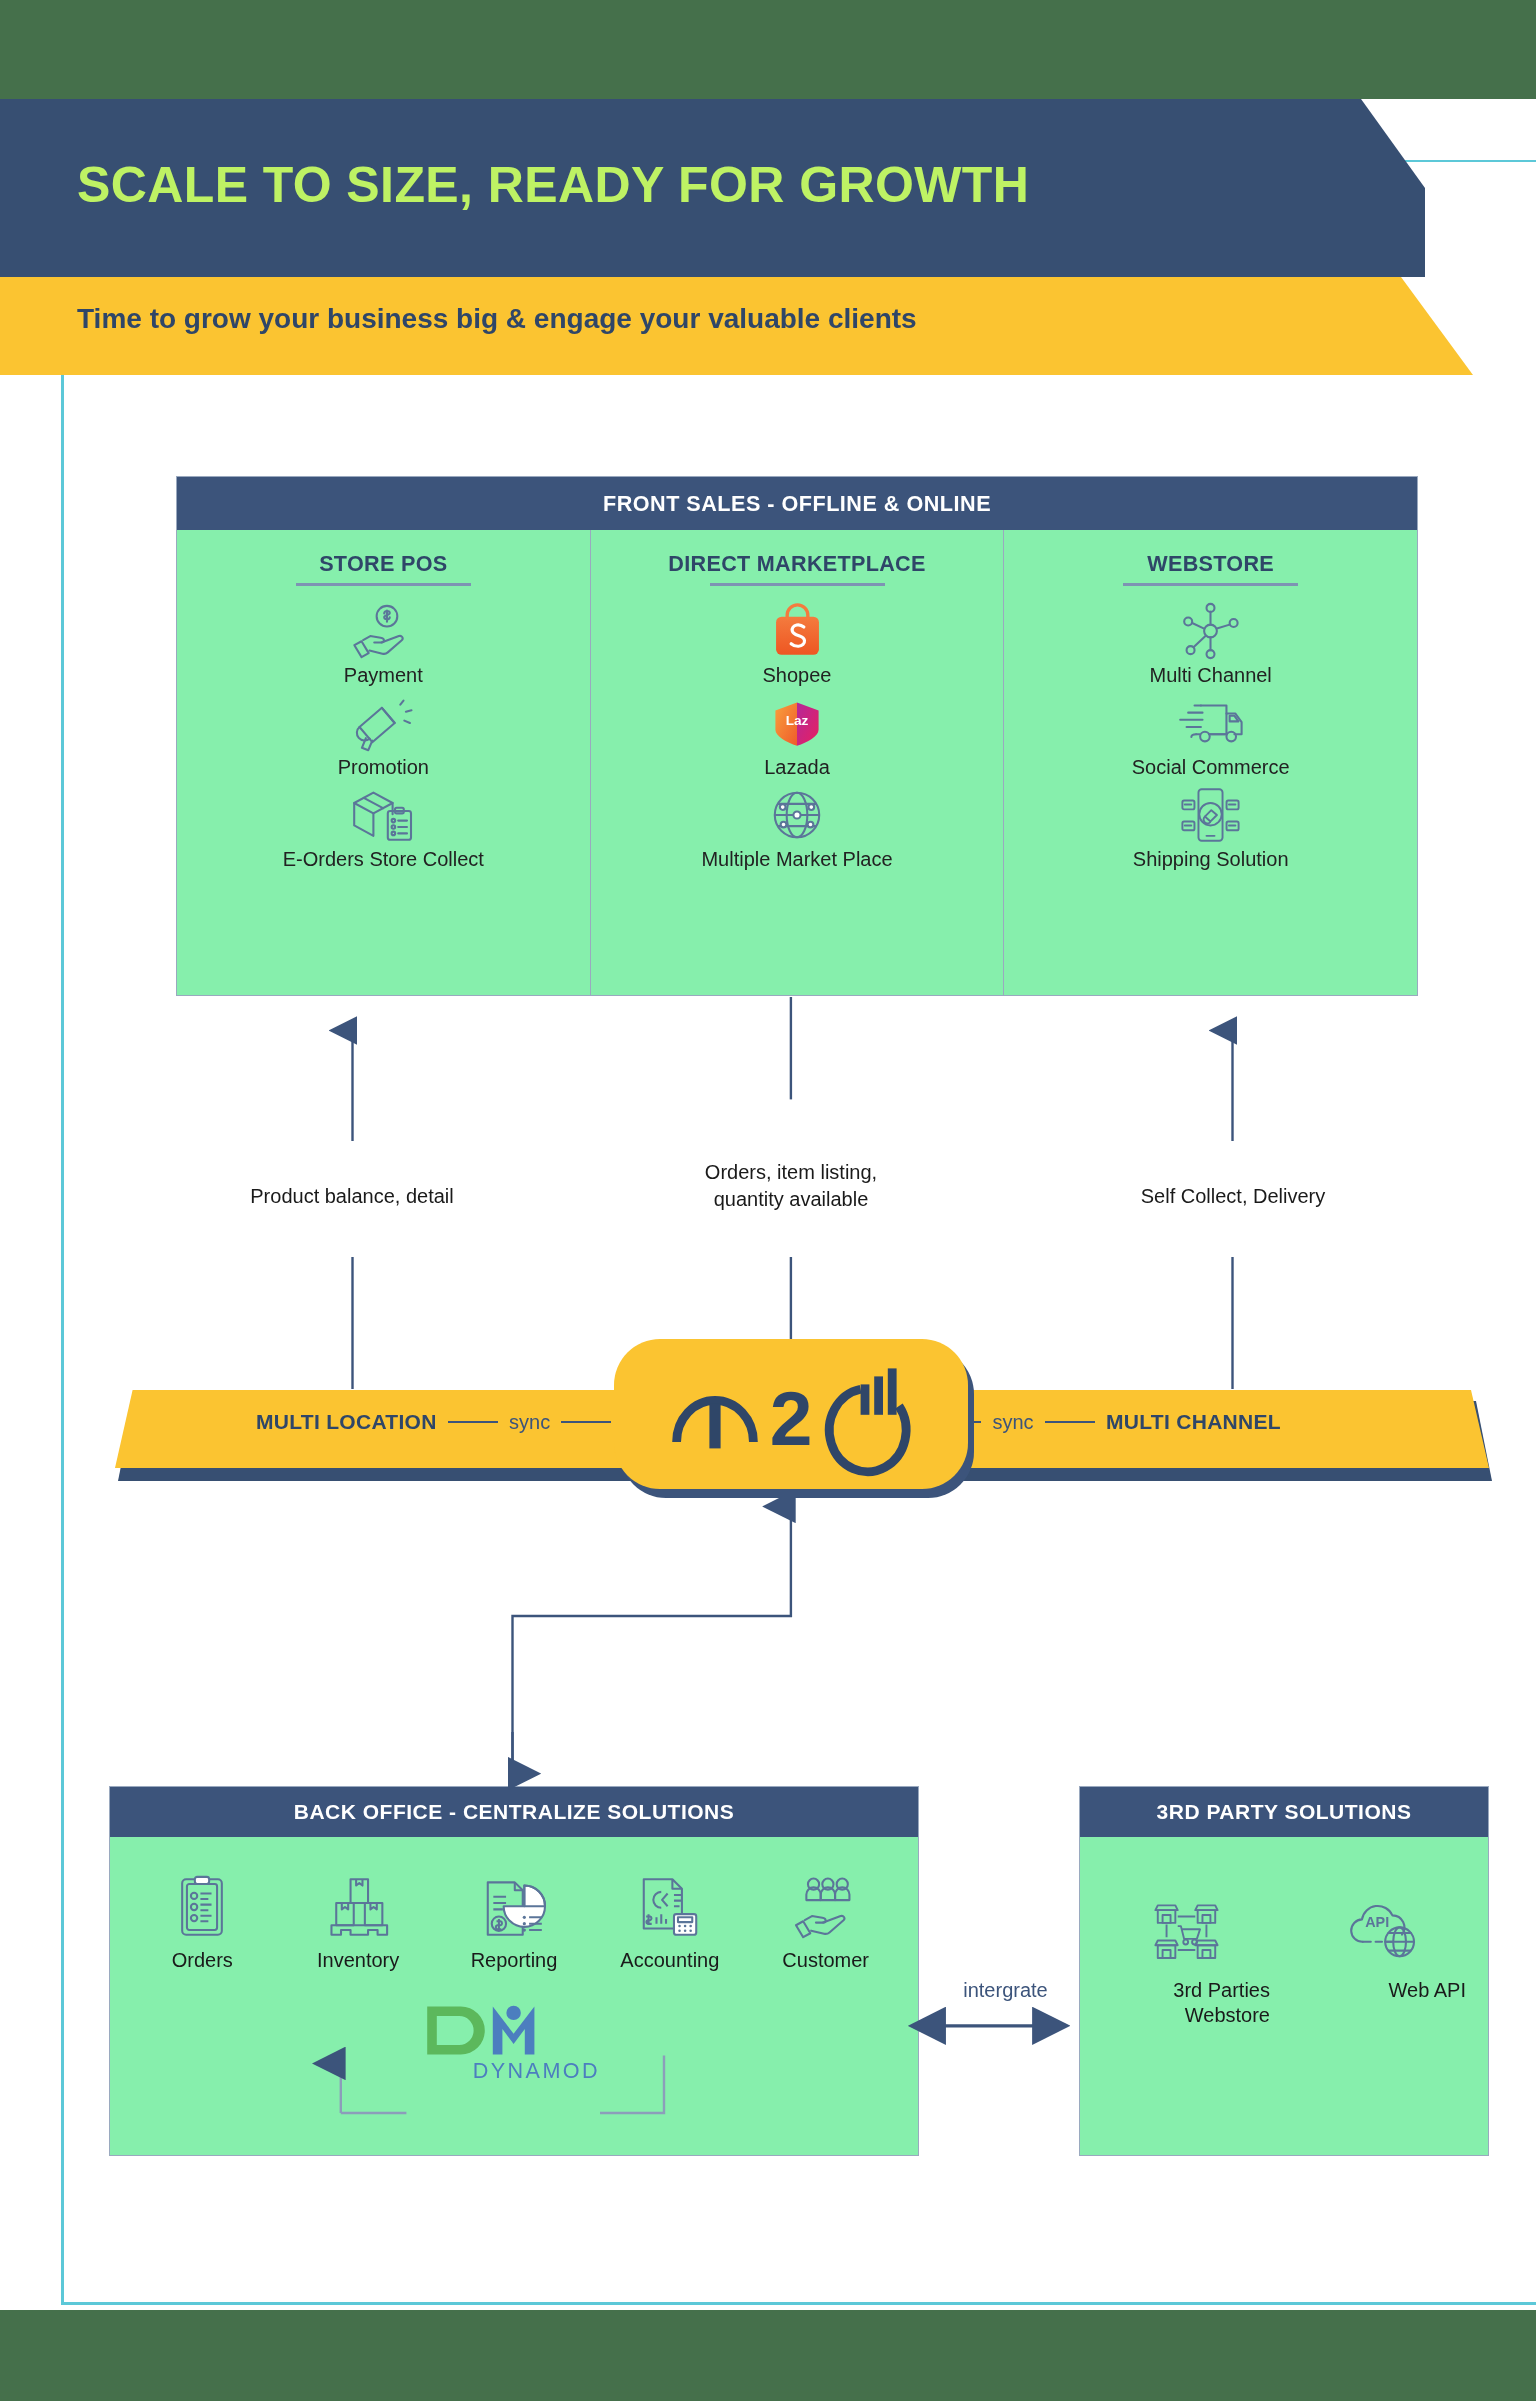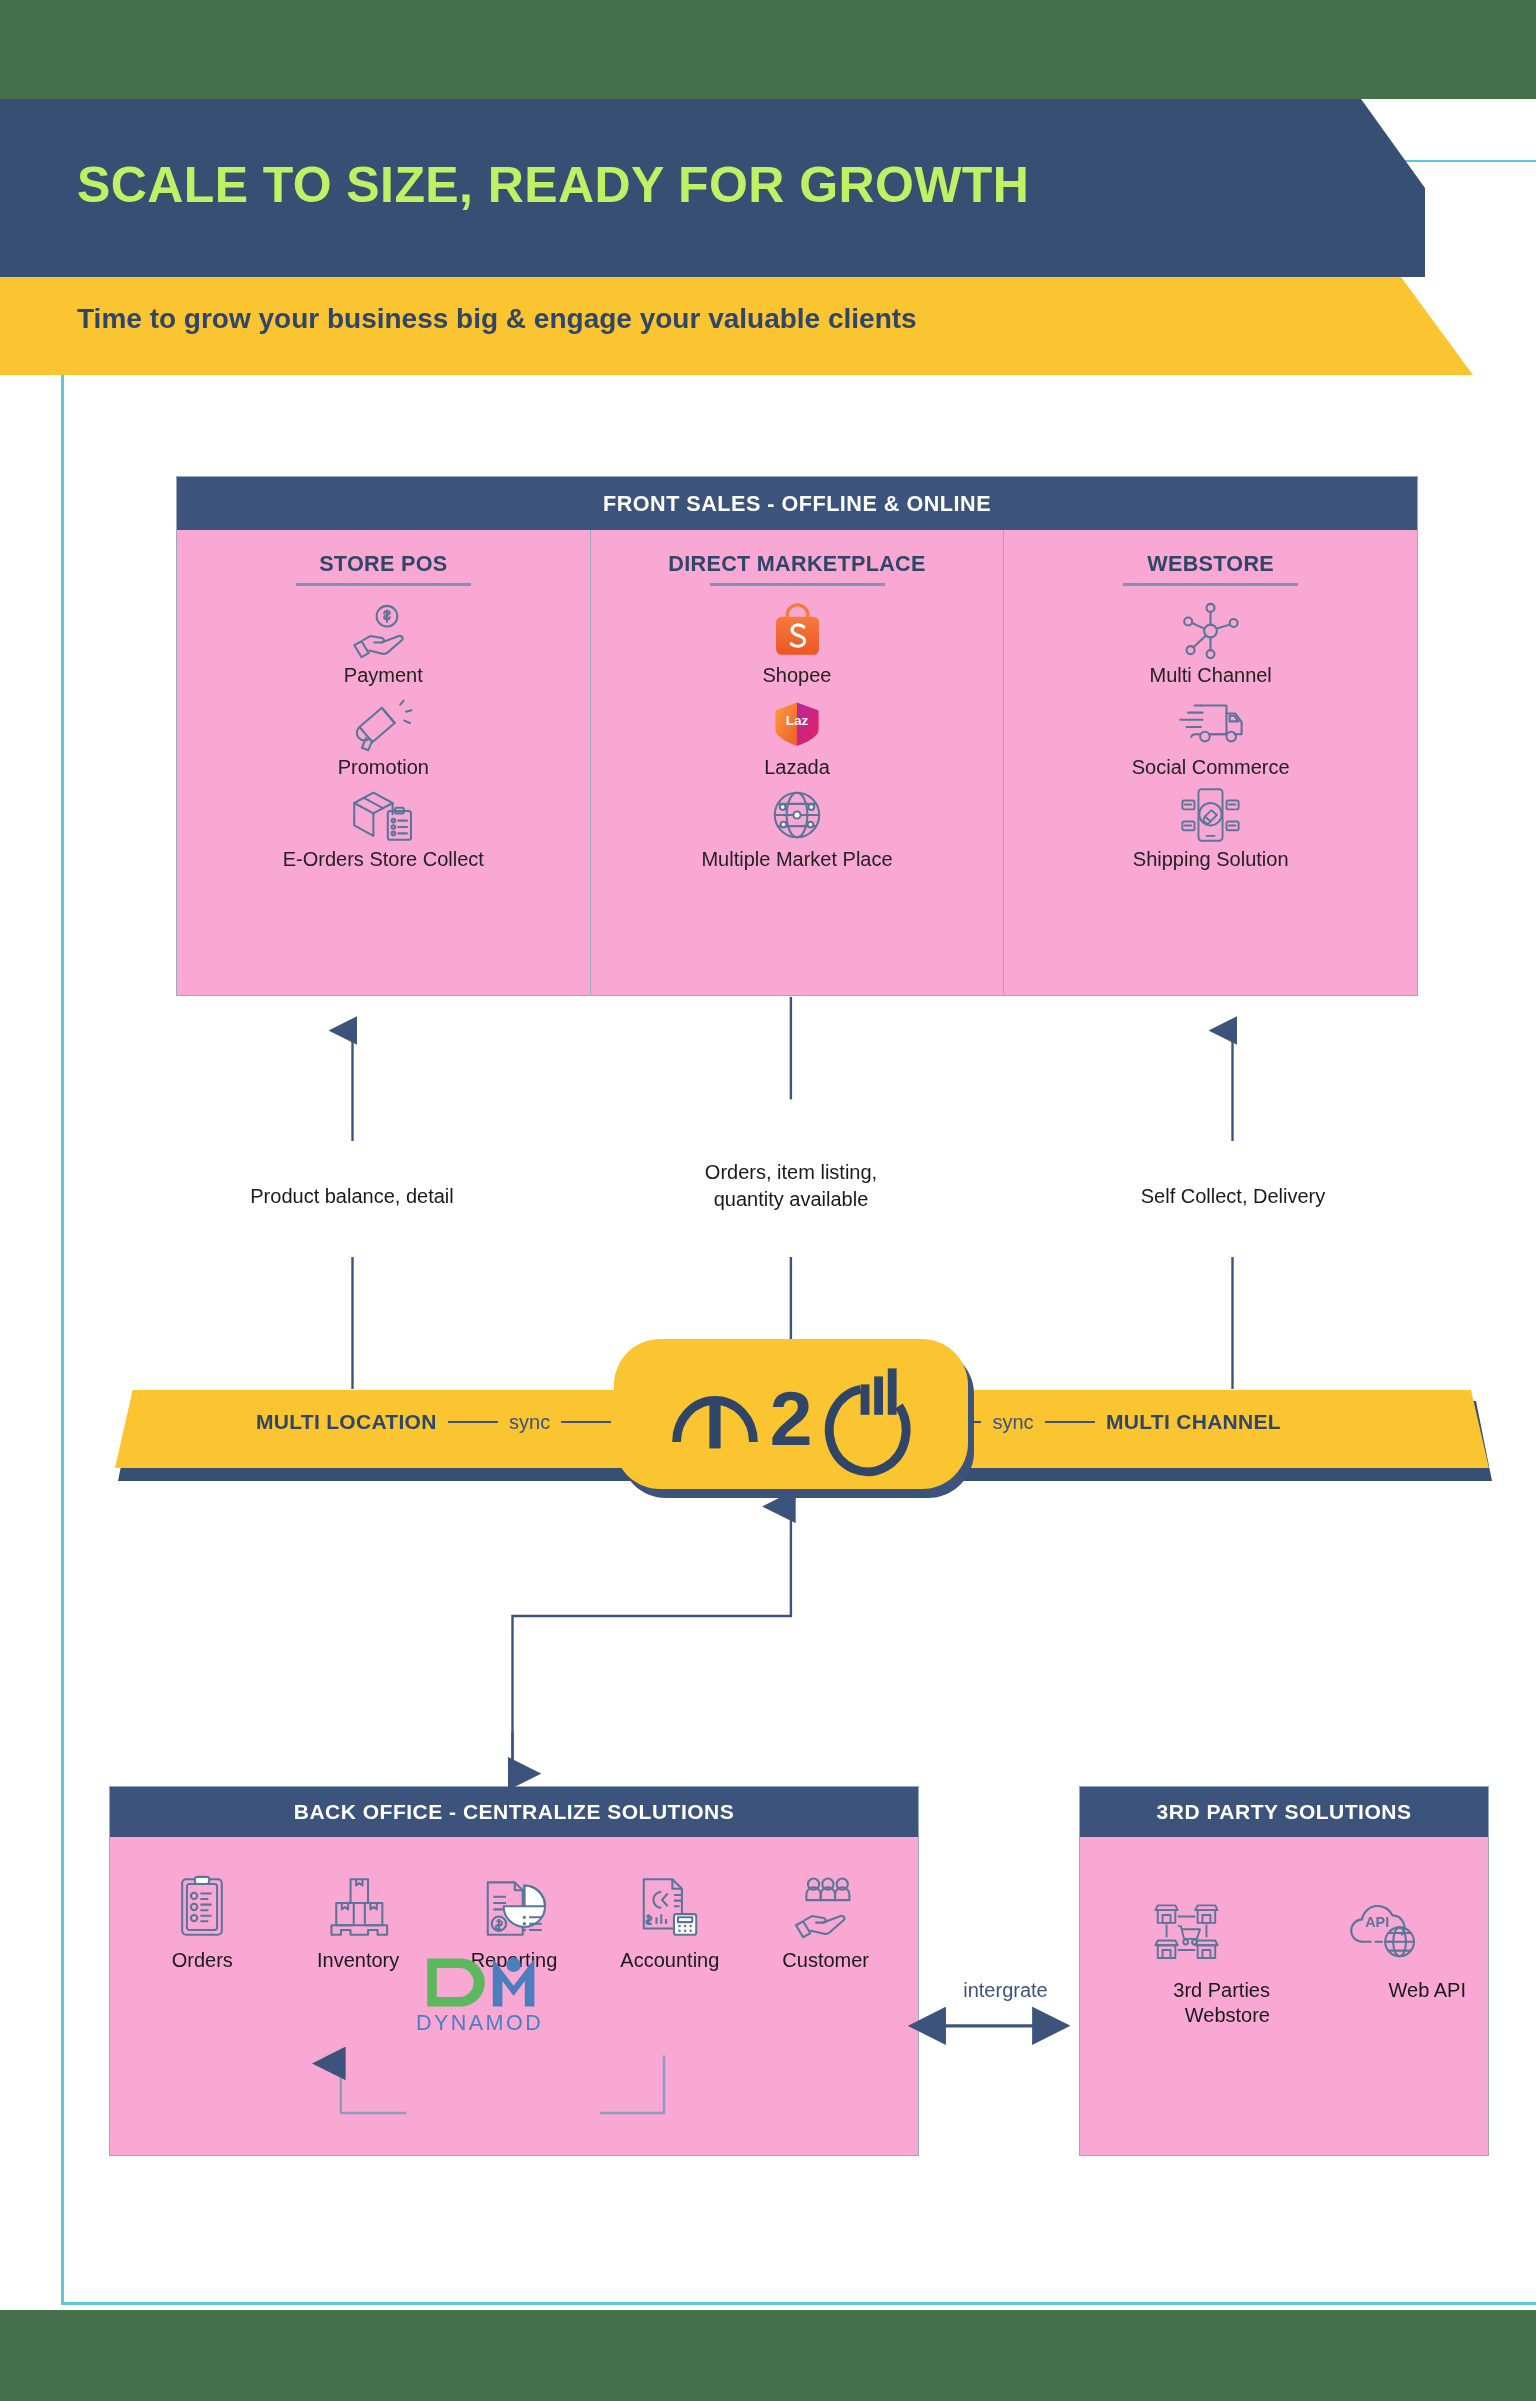--- a/index.html
+++ b/index.html
@@ -42,21 +42,21 @@
     background:#fbc431;
     clip-path: polygon(0 0, 1401px 0, 1473px 98px, 0 98px);
     z-index:3;
   }
   .hdr-sub {
     position:absolute; left:77px; top:303px; z-index:5;
     color:#2f4668; font-size:28px; font-weight:bold; white-space:nowrap;
   }
 
   
-  .panel { position:absolute; border:1.6px solid #9aa9bf; background:#f9a8d4; z-index:4; }
+  .panel { position:absolute; border:1.6px solid #9aa9bf; background:#86efac; z-index:4; }
   .panel-head {
     background:#3c547b; color:#fff; text-align:center;
     font-weight:bold; letter-spacing:0.5px;
   }
 
   
   #front-sales { left:176px; top:476px; width:1242px; height:520px; }
   #front-sales .panel-head { height:53px; line-height:53px; font-size:21.6px; }
   .fs-cols { display:flex; height:466px; }
   .fs-col { flex:1; padding-top:21px; position:relative; }
@@ -123,22 +123,22 @@
   .tp-item .ic { height:77px; display:flex; align-items:center; justify-content:center; }
   .tp-item .lbl { font-size:20px; color:#1a1a1a; margin-top:11.2px; line-height:1.25; }
 
   .integrate-lbl {
     position:absolute; left:935px; top:1979px; width:141px; z-index:6;
     text-align:center; font-size:20px; color:#3c547b;
   }
 
   
   #dynamod {
-    position:absolute; left:416px; top:1952px; z-index:8;
-    width:184px; text-align:left;
+    position:absolute; left:416px; top:2000px; z-index:8;
+    width:184px; text-align:right;
   }
   #dynamod .dm-word {
     font-size:21.6px; color:#4c7ebf; letter-spacing:2.4px; margin-top:-3.2px;
   }
   svg { display:block; overflow:visible; }
 </style>
 </head>
 <body>
 
 <div id="page">

